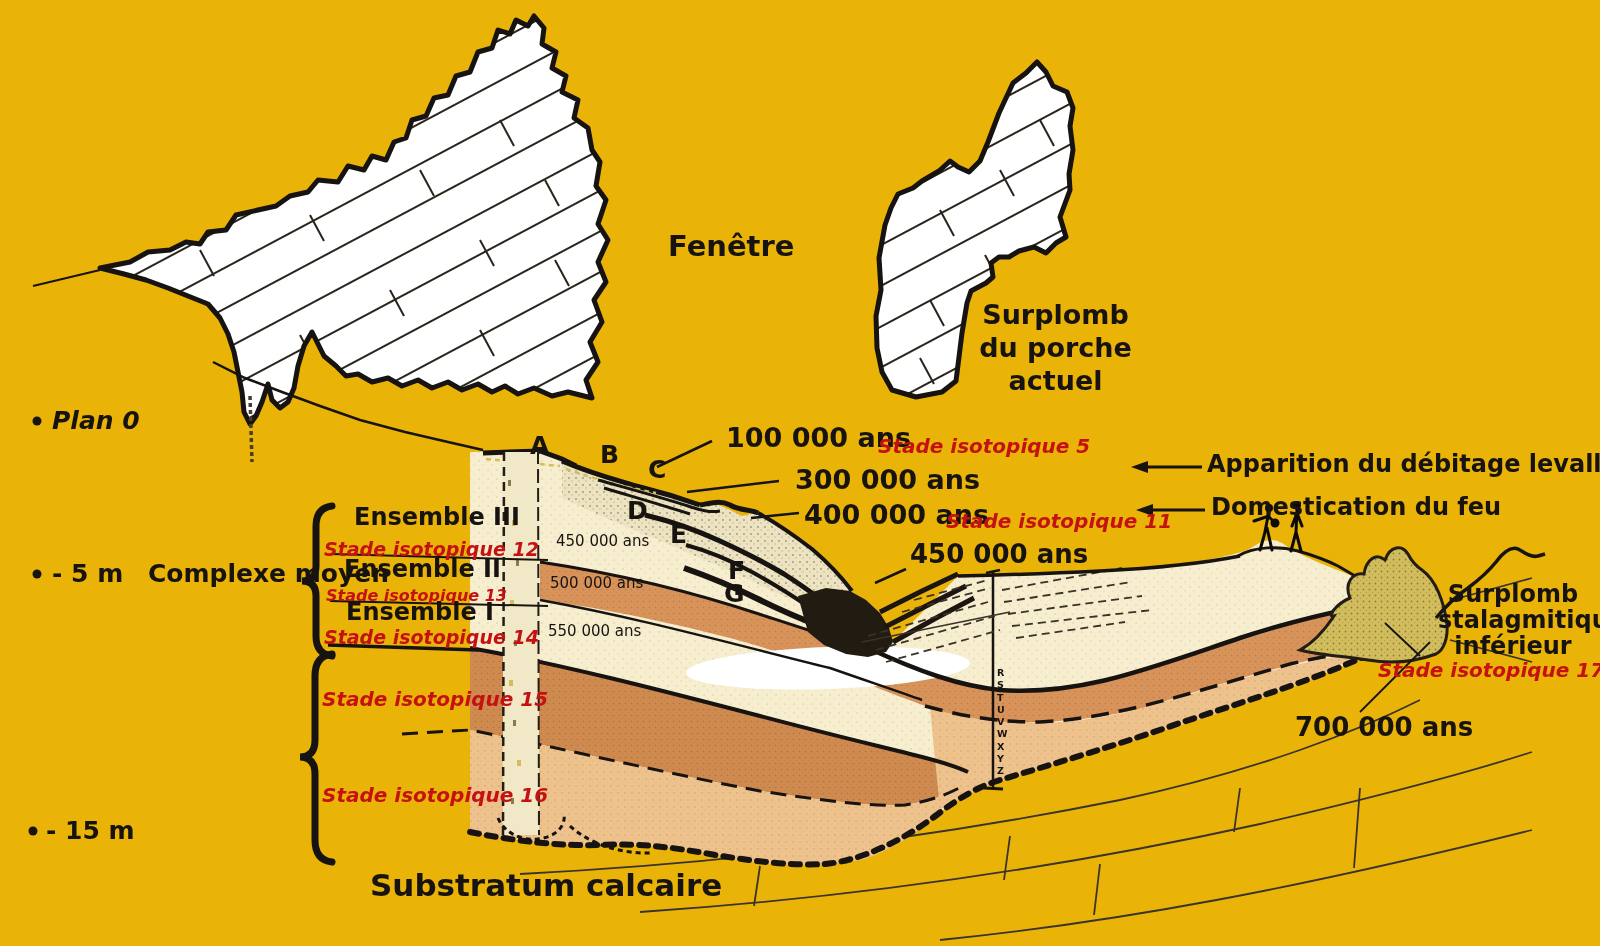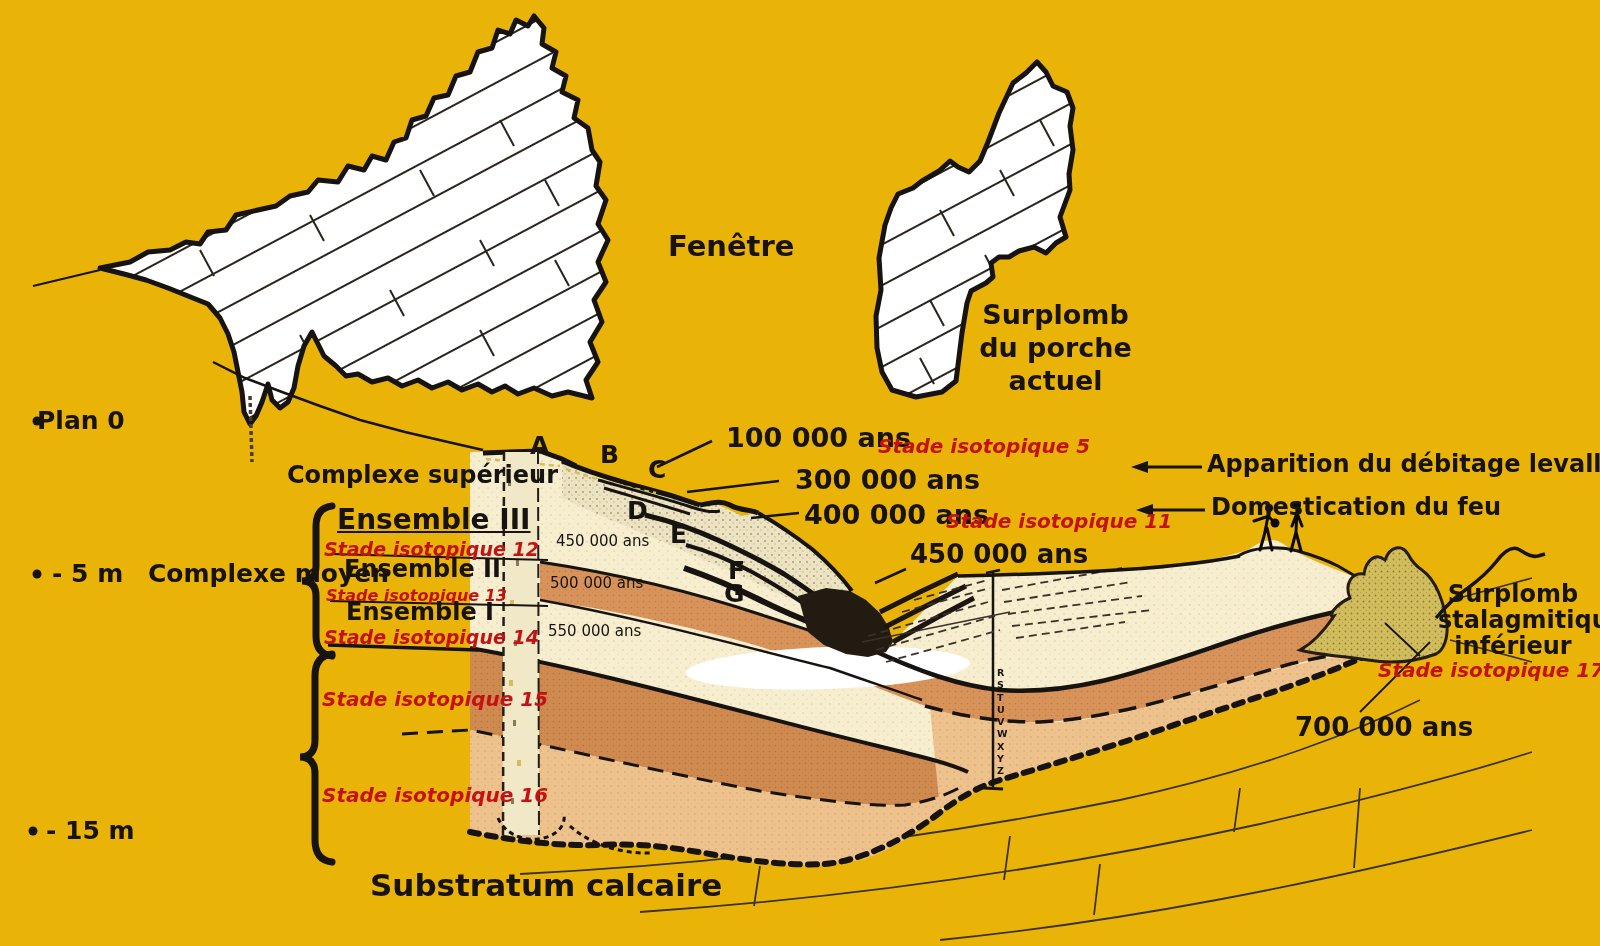--- a/index.html
+++ b/index.html
@@ -236,27 +236,26 @@
   </g>
 </svg>
 
 <div class="lbl" style="left:668px;top:231px;font-size:29px;">Fenêtre</div>
 <div class="lbl ctr" style="left:968px;top:298px;width:175px;font-size:27px;line-height:33px;">
   <div>Surplomb</div>
   <div>du porche</div>
   <div>actuel</div>
 </div>
 
-<div class="lbl big" style="left:37px;top:408px;">Plan 0</div>
+<div class="lbl big" style="left:52px;top:408px;font-style:italic;">Plan 0</div>
 <div class="lbl big" style="left:52px;top:561px;">- 5 m</div>
 <div class="lbl big" style="left:148px;top:561px;">Complexe moyen</div>
 <div class="lbl big" style="left:46px;top:818px;">- 15 m</div>
 
-<div class="lbl" style="left:287px;top:463px;font-size:24px;">Complexe supérieur</div>
-<div class="lbl" style="left:337px;top:505px;font-size:28px;text-decoration:underline;">Ensemble III</div>
+<div class="lbl" style="left:354px;top:505px;font-size:24px;">Ensemble III</div>
 <div class="lbl red" style="left:324px;top:532px;font-size:19px;">Stade isotopique 12</div>
 <div class="lbl" style="left:344px;top:557px;font-size:24px;">Ensemble II</div>
 <div class="lbl red" style="left:326px;top:580px;font-size:16px;">Stade isotopique 13</div>
 <div class="lbl" style="left:346px;top:600px;font-size:24px;">Ensemble I</div>
 <div class="lbl red" style="left:324px;top:620px;font-size:19px;">Stade isotopique 14</div>
 
 <div class="lbl red" style="left:322px;top:681px;">Stade isotopique 15</div>
 <div class="lbl red" style="left:322px;top:777px;">Stade isotopique 16</div>
 
 <div class="lbl" style="left:370px;top:869px;font-size:31px;">Substratum calcaire</div>

